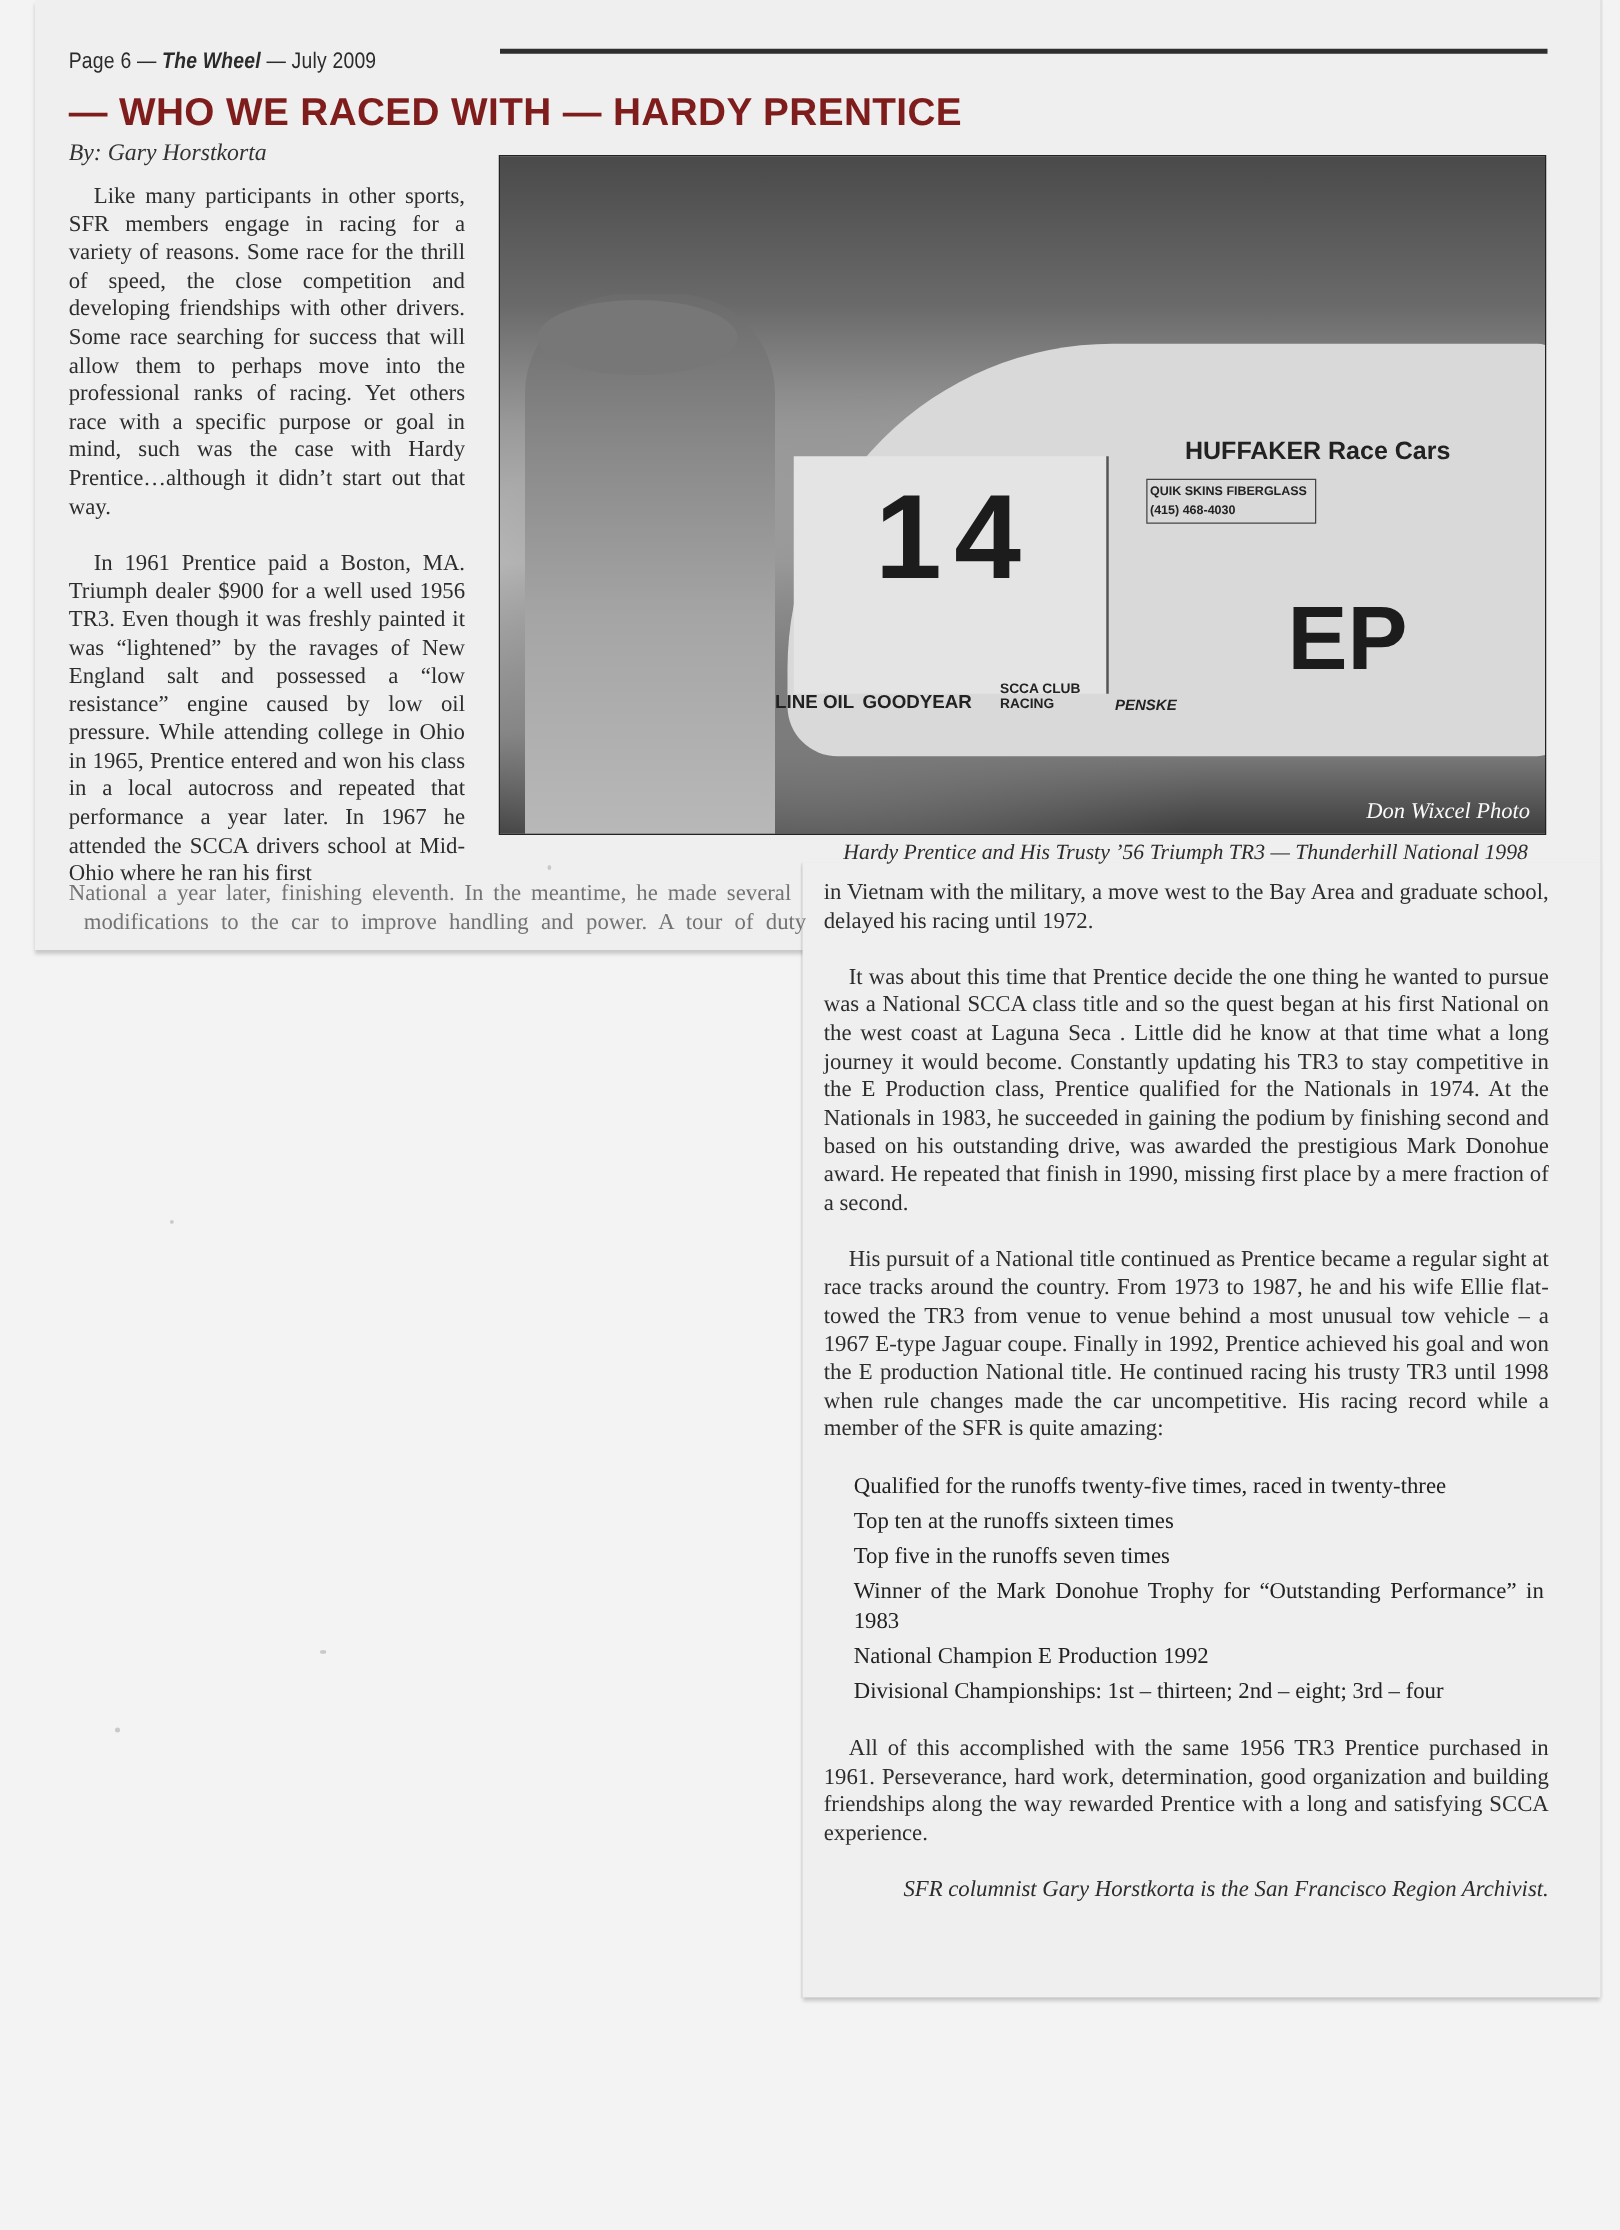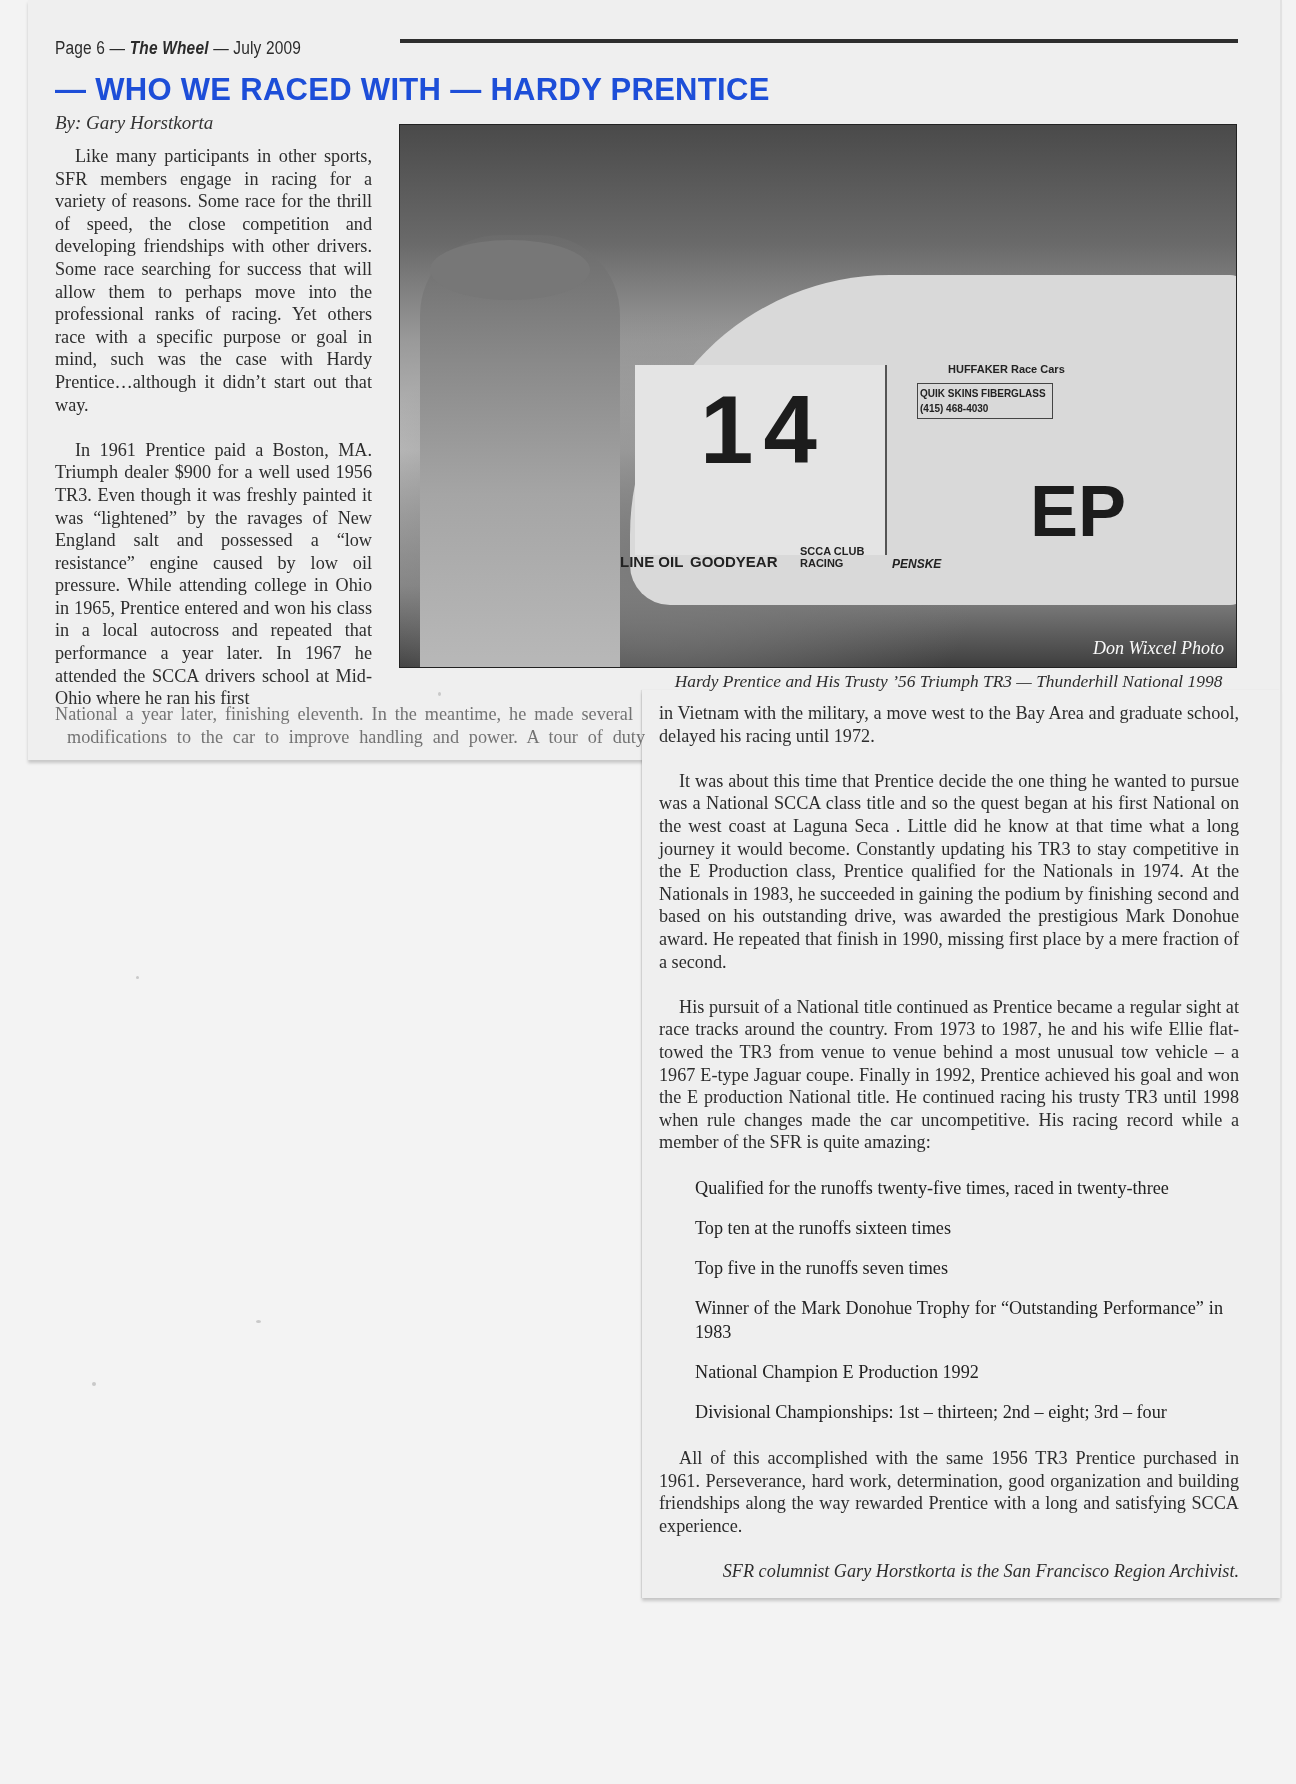--- a/index.html
+++ b/index.html
@@ -29,21 +29,21 @@
     font-size:18px; color:#2b2b2b; transform:scaleX(0.86); transform-origin:left top;
     white-space:nowrap; letter-spacing:0.2px;
   }
   .page-header .pub { font-style:italic; font-weight:bold; }
   .header-rule {
     position:absolute; left:400px; top:39px; width:838px; height:4px; background:#2e2e2e;
   }
   .title {
     position:absolute; left:55px; top:72px;
     font-family:"Liberation Sans", "DejaVu Sans", sans-serif;
-    font-weight:bold; font-size:31px; color:#1d4ed8; white-space:nowrap;
+    font-weight:bold; font-size:31px; color:#7f1d1d; white-space:nowrap;
     letter-spacing:0.3px;
   }
   .byline {
     position:absolute; left:55px; top:112px;
     font-style:italic; font-size:19px; color:#333;
   }
   .col-left {
     position:absolute; left:55px; top:145px; width:317px;
     font-size:18.2px; line-height:22.6px; text-align:justify; color:#2d2d2d;
   }
@@ -99,21 +99,21 @@
     font-size:18.2px; line-height:22.6px; white-space:nowrap; color:#737373;
     text-align:justify; text-align-last:justify;
   }
   .col-right {
     position:absolute; left:659px; top:702px; width:580px;
     font-size:18.2px; line-height:22.6px; text-align:justify; color:#2d2d2d;
   }
   .col-right p { margin:0 0 22.6px 0; }
   .col-right p.indent { text-indent:20px; }
   .record { margin:0 0 22.6px 20px; padding:0; list-style:none; font-size:18.2px; line-height:24px; color:#222; }
-  .record li { margin:16px; }
+  .record li { margin:4px; }
   .sign-off {
     font-style:italic; text-align:right; margin-top:8px;
   }
   .spec { position:absolute; background:#c9c9c9; border-radius:50%; }
 </style>
 </head>
 <body>
 
 <div class="clip-top"></div>
 <div class="clip-right"></div>
@@ -132,21 +132,21 @@
 <div class="col-left">
   <p>Like many participants in other sports, SFR members engage in racing for a variety of reasons. Some race for the thrill of speed, the close competition and developing friendships with other drivers. Some race searching for success that will allow them to perhaps move into the professional ranks of racing. Yet others race with a specific purpose or goal in mind, such was the case with Hardy Prentice…although it didn’t start out that way.</p>
   <p style="margin-bottom:0">In 1961 Prentice paid a Boston, MA. Triumph dealer $900 for a well used 1956 TR3. Even though it was freshly painted it was “lightened” by the ravages of New England salt and possessed a “low resistance” engine caused by low oil pressure. While attending college in Ohio in 1965, Prentice entered and won his class in a local autocross and repeated that performance a year later. In 1967 he attended the SCCA drivers school at Mid-Ohio where he ran his first</p>
 </div>
 
 <div class="photo">
   <div class="car-body"></div>
   <div class="door"></div>
   <div class="num">14</div>
   <div class="ep">EP</div>
-  <div class="sponsor" style="left:548px;top:238px;font-size:11px;">HUFFAKER Race Cars</div>
+  <div class="sponsor" style="left:548px;top:225px;font-size:20px;">HUFFAKER Race Cars</div>
   <div class="sponsor" style="left:517px;top:258px;font-size:10px;width:130px;white-space:normal;border:1px solid #444;padding:2px;line-height:15px;">QUIK SKINS FIBERGLASS (415) 468-4030</div>
   <div class="sponsor" style="left:220px;top:428px;font-size:15px;">LINE OIL</div>
   <div class="sponsor" style="left:290px;top:428px;font-size:15px;">GOODYEAR</div>
   <div class="sponsor" style="left:400px;top:420px;font-size:11px;width:80px;white-space:normal;line-height:12px;">SCCA CLUB RACING</div>
   <div class="sponsor" style="left:492px;top:432px;font-size:12px;font-style:italic;">PENSKE</div>
   <div class="man"></div>
   <div class="hat"></div>
   <div class="credit">Don Wixcel Photo</div>
 </div>
 

